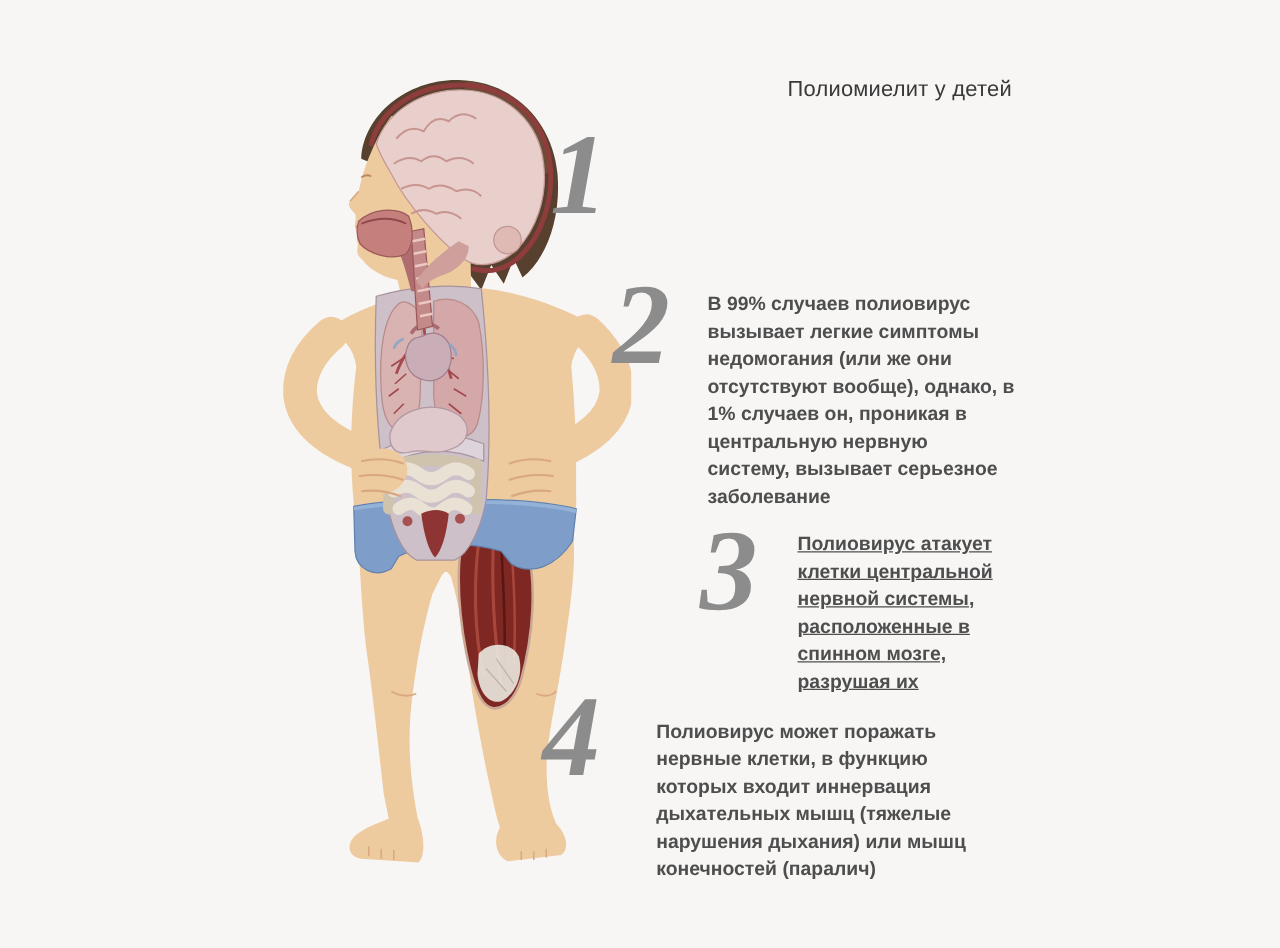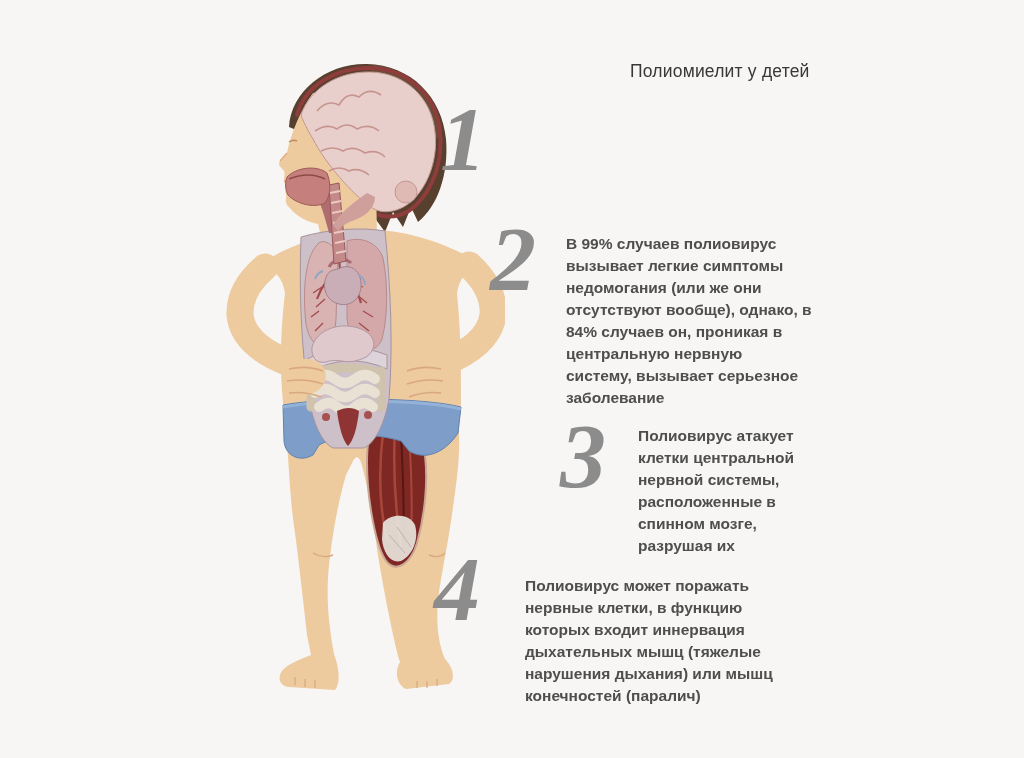--- a/index.html
+++ b/index.html
@@ -31,21 +31,21 @@
   .step-text{
     position:absolute;
     font-size:15.5px;line-height:22px;font-weight:700;
     color:var(--body_text);
   }
   #num1{left:440px;top:93px;}
   #txt1{left:517px;top:97px;width:228px;}
   #num2{left:490px;top:213px;}
   #txt2{left:566px;top:233px;width:246px;}
   #num3{left:560px;top:410px;}
-  #txt3{left:638px;top:425px;width:182px;}
+  #txt3{left:638px;top:425px;width:182px;text-decoration:underline;}
   #num4{left:434px;top:543px;}
   #txt4{left:525px;top:575px;width:252px;}
   .figure{
     position:absolute;left:225px;top:55px;width:280px;height:670px;
   }
 </style>
 </head>
 <body>
 
 <div class="canvas">
@@ -168,21 +168,21 @@
       <ellipse cx="200" cy="322" rx="21" ry="18" fill="#eeca9f" transform="rotate(12 200 322)"></ellipse>
       <path d="M216,314 q-18,-4 -34,2 M218,326 q-18,-3 -36,3 M216,338 q-16,-2 -32,4" stroke="#d9a87f" stroke-width="1.6" fill="none"></path>
     </g>
   </svg>
 
   <div class="title">Полиомиелит у детей</div>
 
   <div class="step-num" id="num1">1</div>
 
   <div class="step-num" id="num2">2</div>
-  <div class="step-text" id="txt2">В 99% случаев полиовирус вызывает легкие симптомы недомогания (или же они отсутствуют вообще), однако, в 84% случаев он, проникая в центральную нервную систему, вызывает серьезное заболевание</div>
+  <div class="step-text" id="txt2">В 99% случаев полиовирус вызывает легкие симптомы недомогания (или же они отсутствуют вообще), однако, в 1% случаев он, проникая в центральную нервную систему, вызывает серьезное заболевание</div>
 
   <div class="step-num" id="num3">3</div>
   <div class="step-text" id="txt3">Полиовирус атакует клетки центральной нервной системы, расположенные в спинном мозге, разрушая их</div>
 
   <div class="step-num" id="num4">4</div>
   <div class="step-text" id="txt4">Полиовирус может поражать нервные клетки, в функцию которых входит иннервация дыхательных мышц (тяжелые нарушения дыхания) или мышц конечностей (паралич)</div>
 
 </div>
 
 </body></html>

